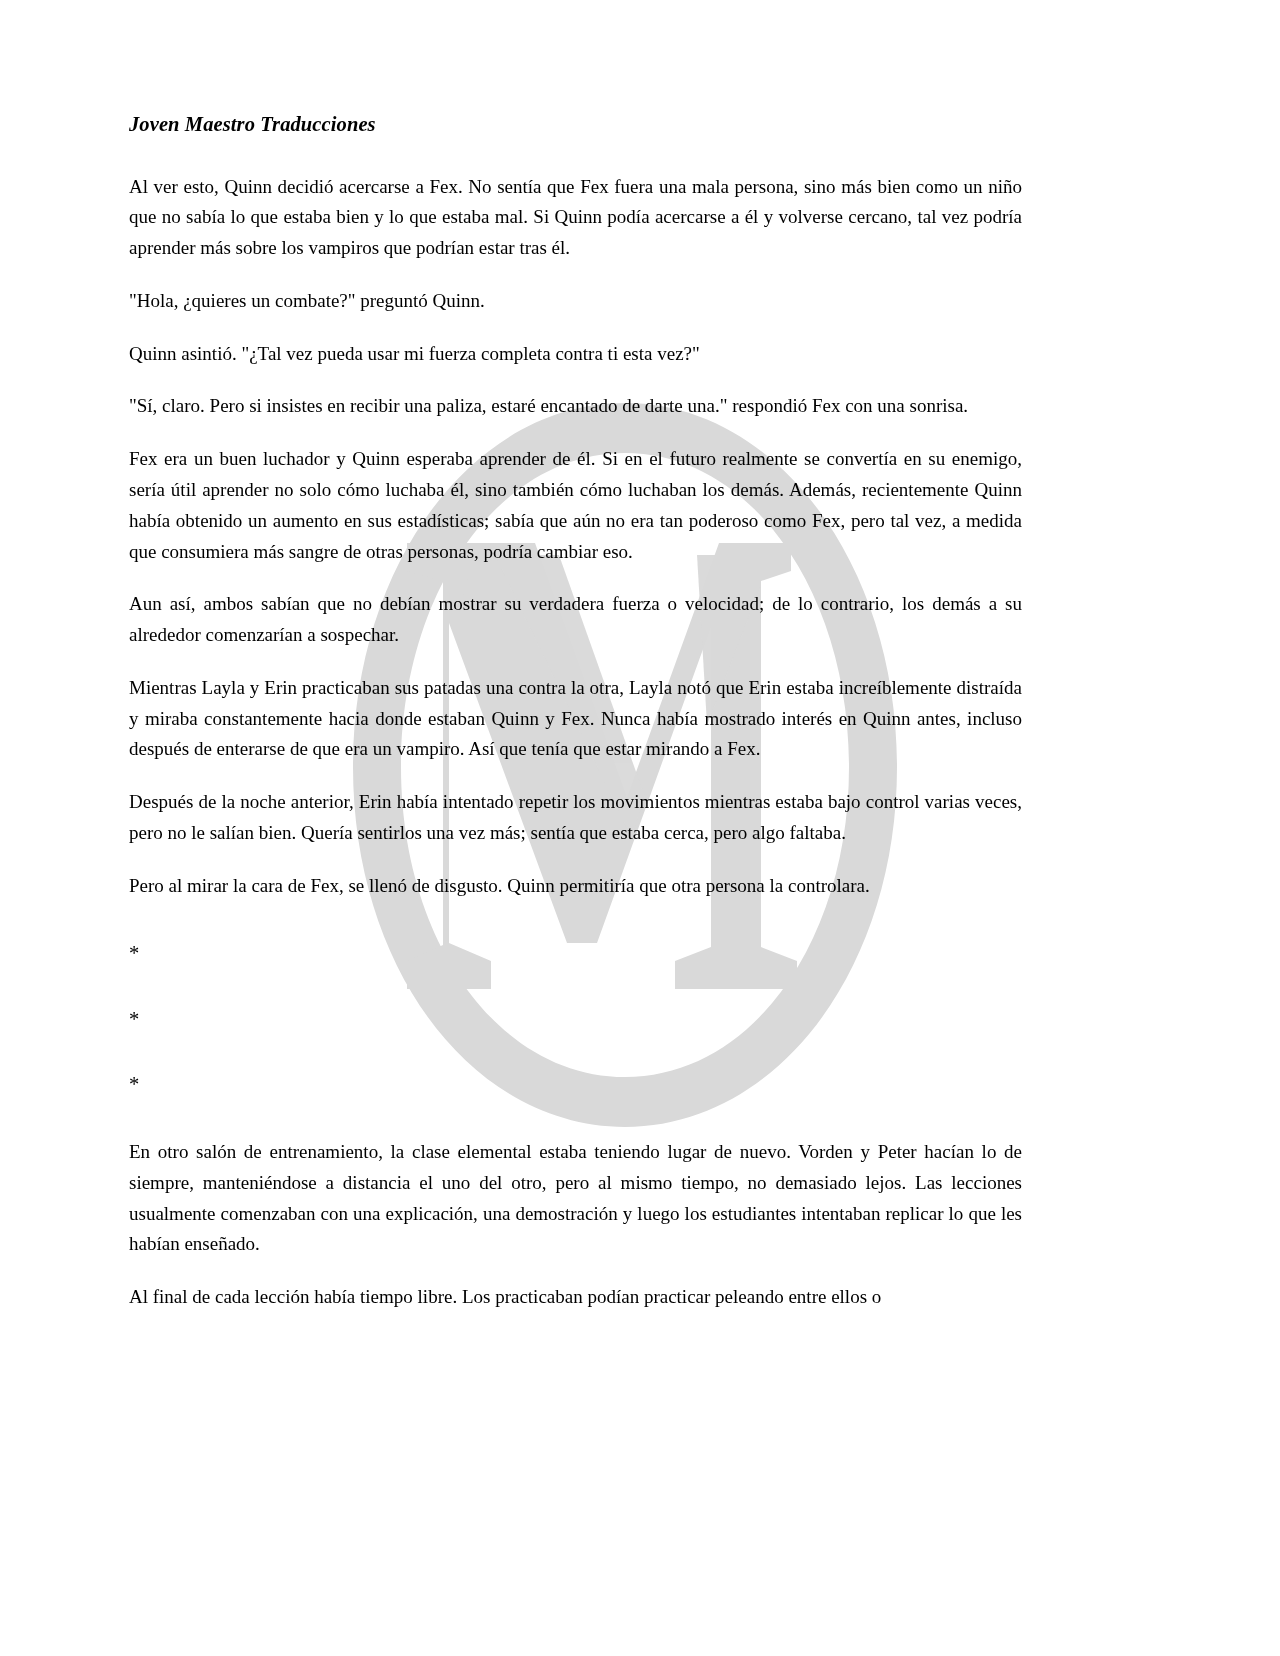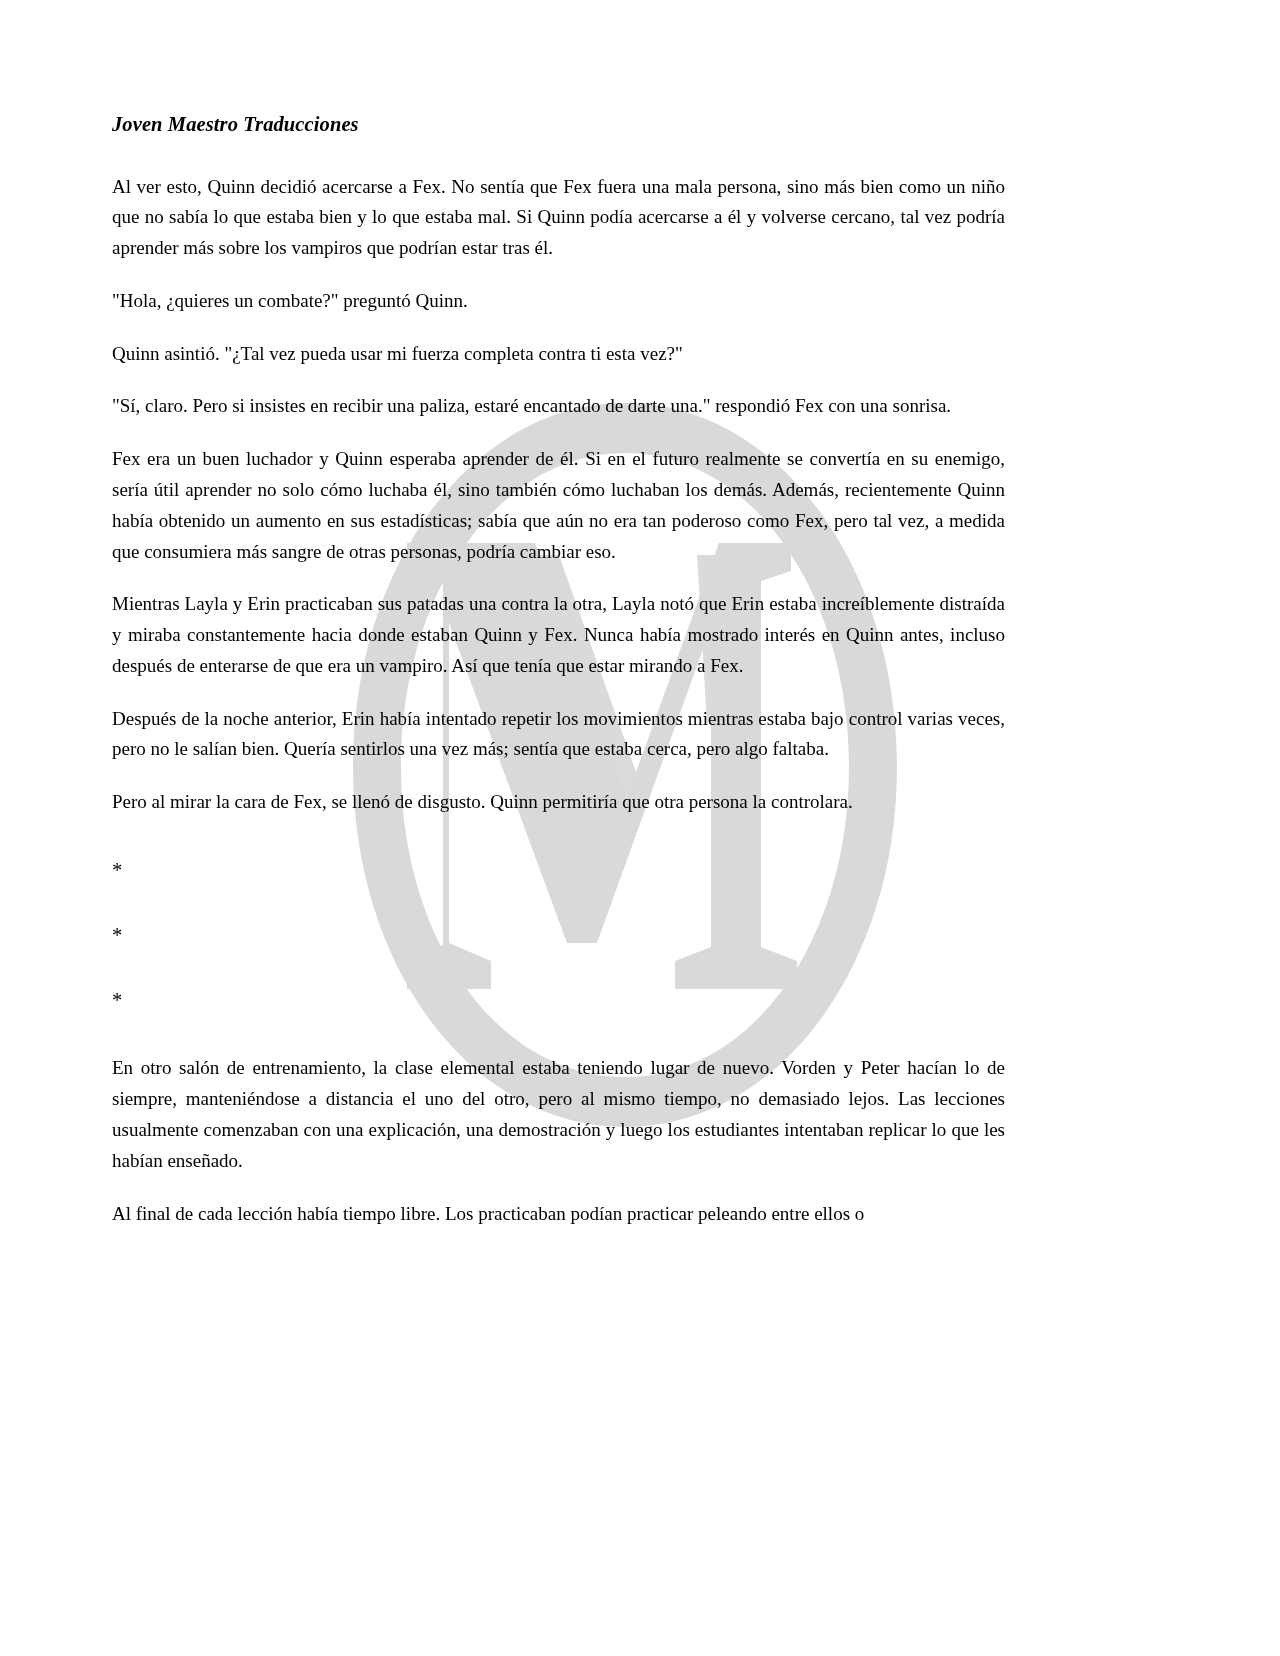--- a/index.html
+++ b/index.html
@@ -33,21 +33,21 @@
     position: absolute;
     left: 345px;
     top: 395px;
     width: 560px;
     height: 740px;
     display: block;
   }
   
   #content {
     position: absolute;
-    left: 0;
+    left: 17px;
     top: 0;
     width: 1078px;
     z-index: 2;
     padding: 112px 73px 0 112px;
     box-sizing: border-box;
   }
   .doc-title {
     font-weight: bold;
     font-style: italic;
     font-size: 20.5px;
@@ -96,20 +96,21 @@
 
   <div id="content">
 
     <div class="doc-title">Joven Maestro Traducciones</div>
 
     <p class="para">Al ver esto, Quinn decidió acercarse a Fex. No sentía que Fex fuera una mala persona, sino más bien como un niño que no sabía lo que estaba bien y lo que estaba mal. Si Quinn podía acercarse a él y volverse cercano, tal vez podría aprender más sobre los vampiros que podrían estar tras él.</p>
     <p class="para">"Hola, ¿quieres un combate?" preguntó Quinn.</p>
     <p class="para">Quinn asintió. "¿Tal vez pueda usar mi fuerza completa contra ti esta vez?"</p>
     <p class="para">"Sí, claro. Pero si insistes en recibir una paliza, estaré encantado de darte una." respondió Fex con una sonrisa.</p>
     <p class="para">Fex era un buen luchador y Quinn esperaba aprender de él. Si en el futuro realmente se convertía en su enemigo, sería útil aprender no solo cómo luchaba él, sino también cómo luchaban los demás. Además, recientemente Quinn había obtenido un aumento en sus estadísticas; sabía que aún no era tan poderoso como Fex, pero tal vez, a medida que consumiera más sangre de otras personas, podría cambiar eso.</p>
+    <p class="para">Aun así, ambos sabían que no debían mostrar su verdadera fuerza o velocidad; de lo contrario, los demás a su alrededor comenzarían a sospechar.</p>
     <p class="para">Mientras Layla y Erin practicaban sus patadas una contra la otra, Layla notó que Erin estaba increíblemente distraída y miraba constantemente hacia donde estaban Quinn y Fex. Nunca había mostrado interés en Quinn antes, incluso después de enterarse de que era un vampiro. Así que tenía que estar mirando a Fex.</p>
     <p class="para">Después de la noche anterior, Erin había intentado repetir los movimientos mientras estaba bajo control varias veces, pero no le salían bien. Quería sentirlos una vez más; sentía que estaba cerca, pero algo faltaba.</p>
     <p class="para gap-after">Pero al mirar la cara de Fex, se llenó de disgusto. Quinn permitiría que otra persona la controlara.</p>
 
     <p class="sep first">*</p>
     <p class="sep">*</p>
     <p class="sep gap-after">*</p>
 
     <p class="para">En otro salón de entrenamiento, la clase elemental estaba teniendo lugar de nuevo. Vorden y Peter hacían lo de siempre, manteniéndose a distancia el uno del otro, pero al mismo tiempo, no demasiado lejos. Las lecciones usualmente comenzaban con una explicación, una demostración y luego los estudiantes intentaban replicar lo que les habían enseñado.</p>
     <p class="para">Al final de cada lección había tiempo libre. Los practicaban podían practicar peleando entre ellos o</p>

